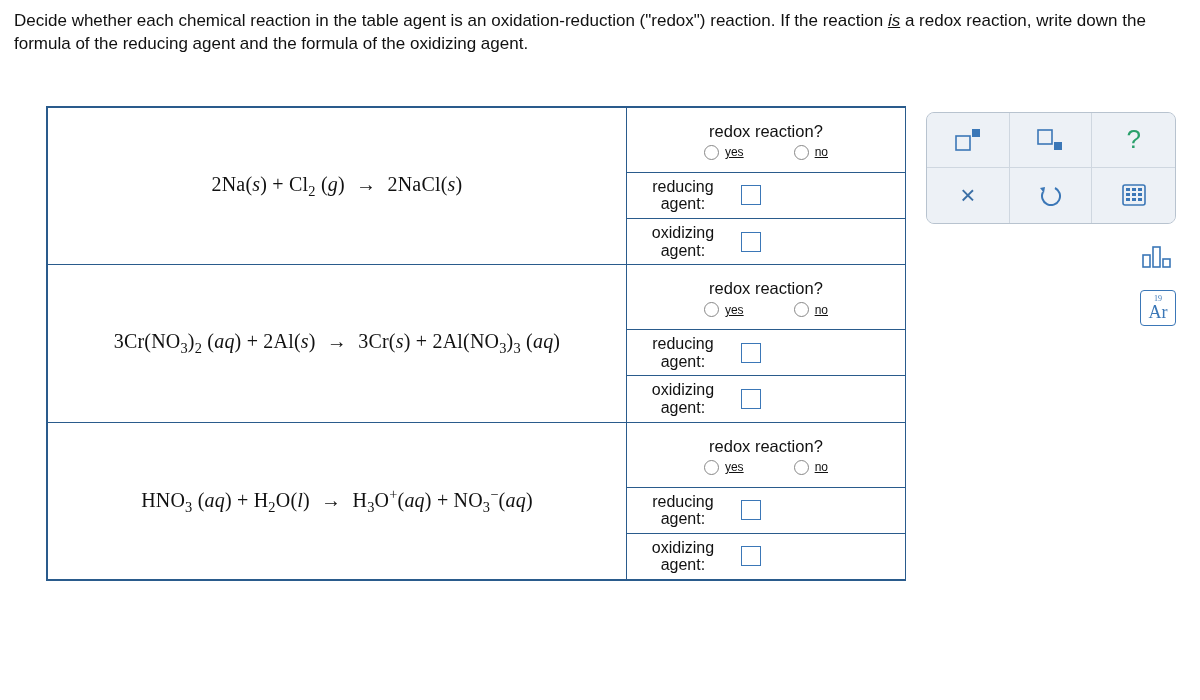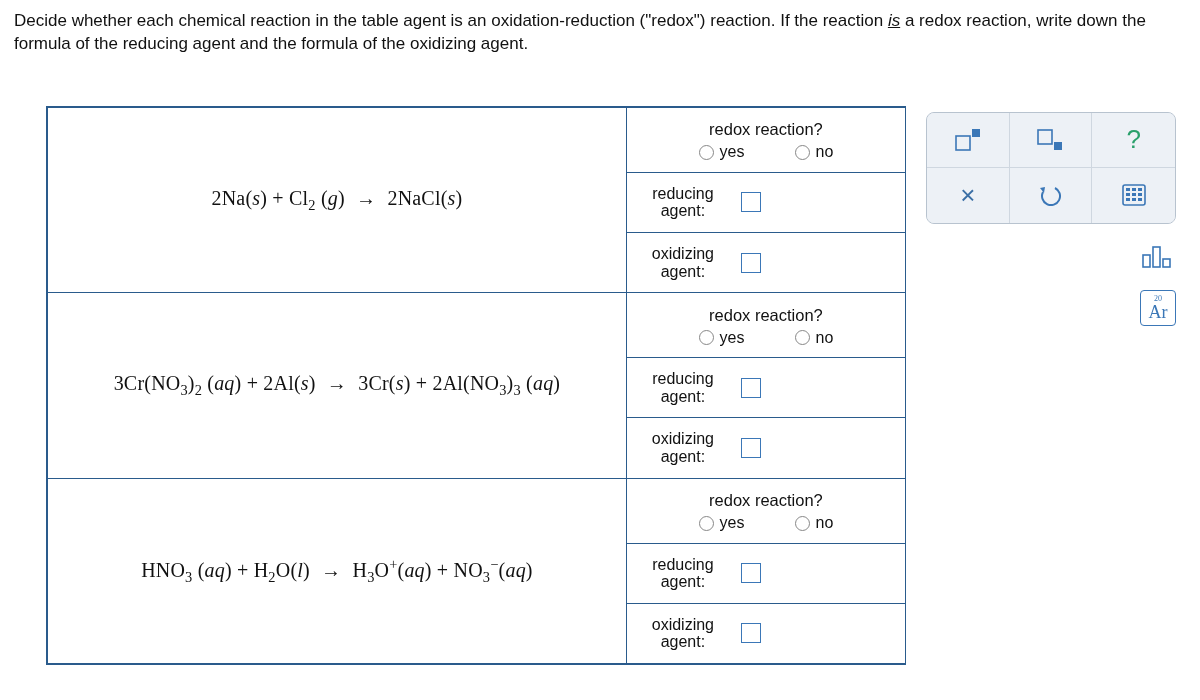--- a/index.html
+++ b/index.html
@@ -43,21 +43,21 @@
   .answer-cell {
     width: 280px;
     padding: 0;
   }
   .ans-block { }
   .ans-row {
     display: flex;
     align-items: center;
     min-height: 46px;
     border-top: 1.5px solid #2a5b8c;
-    padding: 12px 10px;
+    padding: 5px 10px;
   }
   .ans-row:first-child { border-top: none; }
   .ans-row.head {
     flex-direction: column;
     justify-content: center;
     padding: 6px 10px 4px;
     min-height: 64px;
   }
   .ans-row.head .title {
     font-size: 16.5px;
@@ -67,22 +67,23 @@
     display: flex;
     gap: 50px;
     justify-content: center;
     align-items: center;
     width: 100%;
   }
   .radio-opt {
     display: flex;
     align-items: center;
     gap: 6px;
-    font-size: 16px;
+    font-size: 12px;
     cursor: pointer;
+    text-decoration: underline;
   }
   .radio-circle {
     width: 15px; height: 15px;
     border: 1.5px solid #888;
     border-radius: 50%;
     display: inline-block;
   }
   .agent-label {
     width: 92px;
     text-align: center;
@@ -301,19 +302,19 @@
 
   <div class="side-icons">
     <div class="side-icon" style="border:none;">
       <svg width="34" height="30">
             <rect x="2" y="16" width="7" height="12" fill="none" stroke="#3b77b7" stroke-width="1.6"></rect>
             <rect x="12" y="8" width="7" height="20" fill="none" stroke="#3b77b7" stroke-width="1.6"></rect>
             <rect x="22" y="20" width="7" height="8" fill="none" stroke="#3b77b7" stroke-width="1.6"></rect>
           </svg>
     </div>
     <div class="side-icon" style="flex-direction:column;line-height:1;">
-      <span style="font-size:8px;">20</span>
+      <span style="font-size:8px;">19</span>
       <span style="font-size:18px;">Ar</span>
     </div>
   </div>
 </div>
 
 </div>
 
 </body></html>

